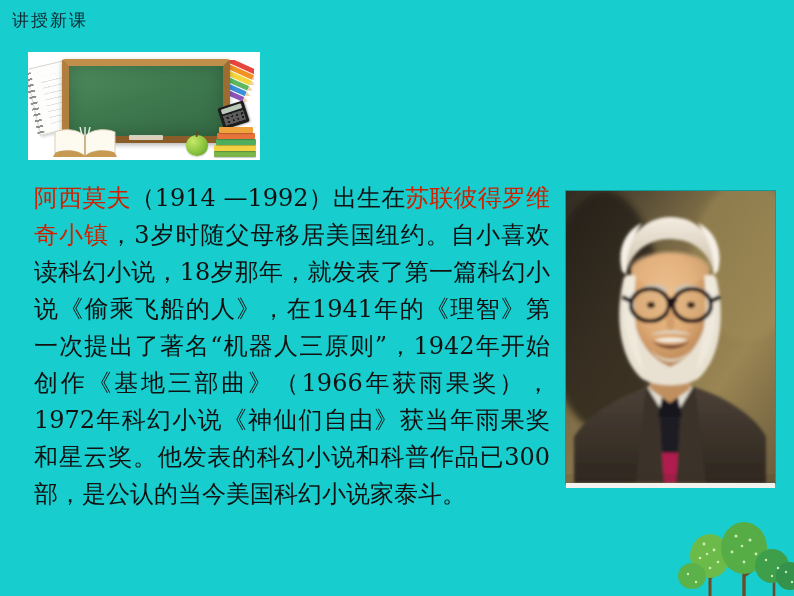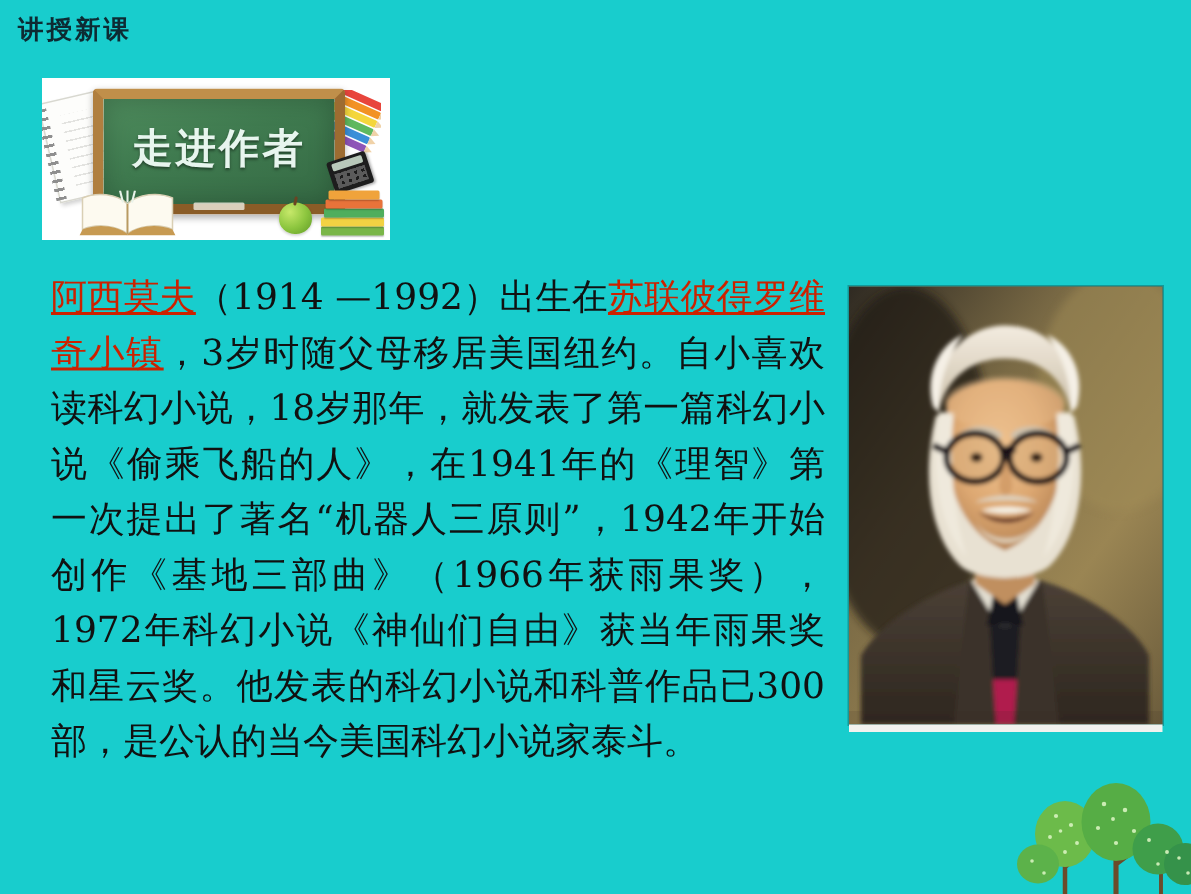--- a/index.html
+++ b/index.html
@@ -16,21 +16,21 @@
     font-family: "DejaVu Sans", "Liberation Sans", sans-serif;
     position: relative;
   }
 
   
   .slide-header {
     position: absolute;
     left: 12px;
     top: 8px;
     font-size: 17px;
-    font-weight: bold;
+    font-weight: normal;
     letter-spacing: 2px;
     color: #0d2b33;
     line-height: 24px;
     white-space: nowrap;
   }
 
   
   .title-card {
     position: absolute;
     left: 28px;
@@ -214,21 +214,20 @@
     width: 516px;
     font-family: "DejaVu Serif", "Liberation Serif", serif;
     font-size: 24px;
     line-height: 37px;
     color: #111111;
     text-align: justify;
     letter-spacing: 0px;
   }
   .hl {
     color: #cc2200;
-    text-decoration: underline;
     text-underline-offset: 2px;
   }
 
   
   .portrait {
     position: absolute;
     left: 566px;
     top: 191px;
     width: 209px;
     height: 292px;
@@ -279,21 +278,20 @@
         <polygon points="34,8 39,10.5 34,13" fill="#f0d2a8"></polygon>
         <polygon points="34,14 39,16.5 34,19" fill="#f0d2a8"></polygon>
         <polygon points="34,20 39,22.5 34,25" fill="#f0d2a8"></polygon>
         <polygon points="34,26 39,28.5 34,31" fill="#f0d2a8"></polygon>
         <polygon points="34,32 39,34.5 34,37" fill="#f0d2a8"></polygon>
       </g>
     </svg>
   </div>
 
   <div class="chalkboard">
-    <div class="board-text">走进作者</div>
     <div class="chalk-tray"></div>
   </div>
 
   <div class="open-book">
     <svg viewBox="0 0 66 30" xmlns="http://www.w3.org/2000/svg">
       <path d="M33 9 C26 2, 12 1, 3 5 L3 26 C12 22, 26 23, 33 29 Z" fill="#fdfaf0" stroke="#d9cfb4" stroke-width="1"></path>
       <path d="M33 9 C40 2, 54 1, 63 5 L63 26 C54 22, 40 23, 33 29 Z" fill="#fdfaf0" stroke="#d9cfb4" stroke-width="1"></path>
       <path d="M3 26 C12 22, 26 23, 33 29 L33 30 L1 30 Z" fill="#c79a52"></path>
       <path d="M63 26 C54 22, 40 23, 33 29 L33 30 L65 30 Z" fill="#c79a52"></path>
       <path d="M33 9 L33 29" stroke="#b99a62" stroke-width="1.2" fill="none"></path>

